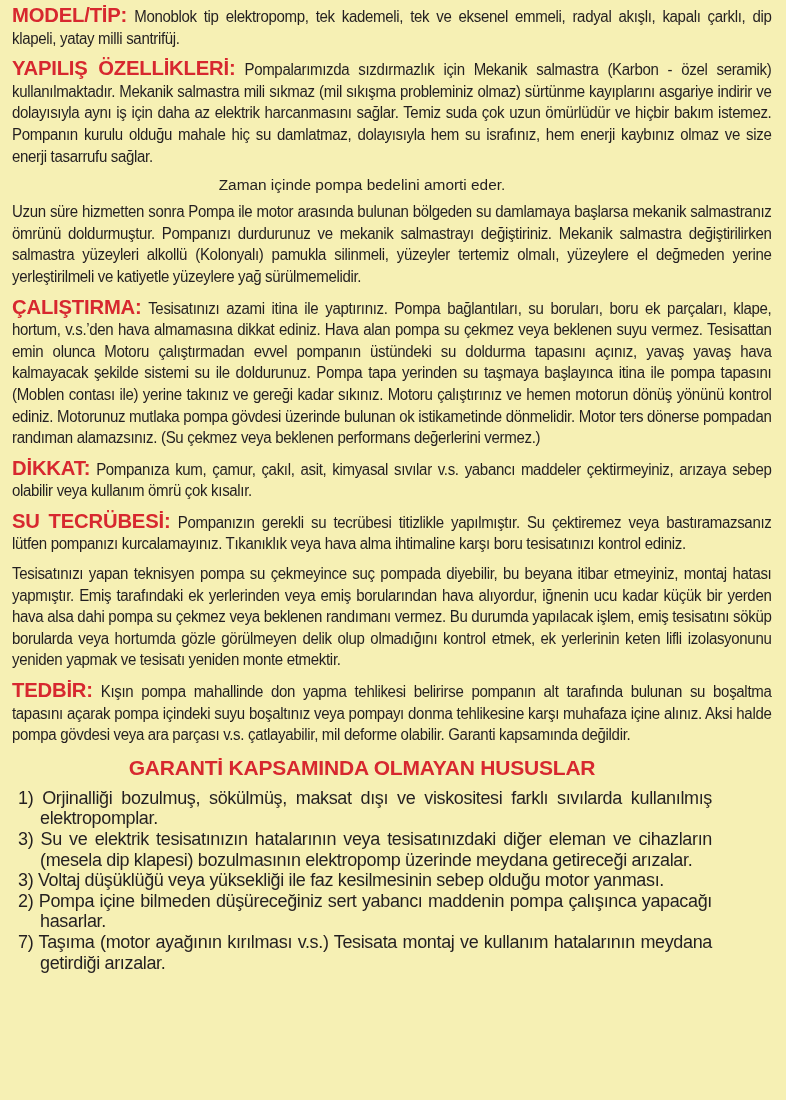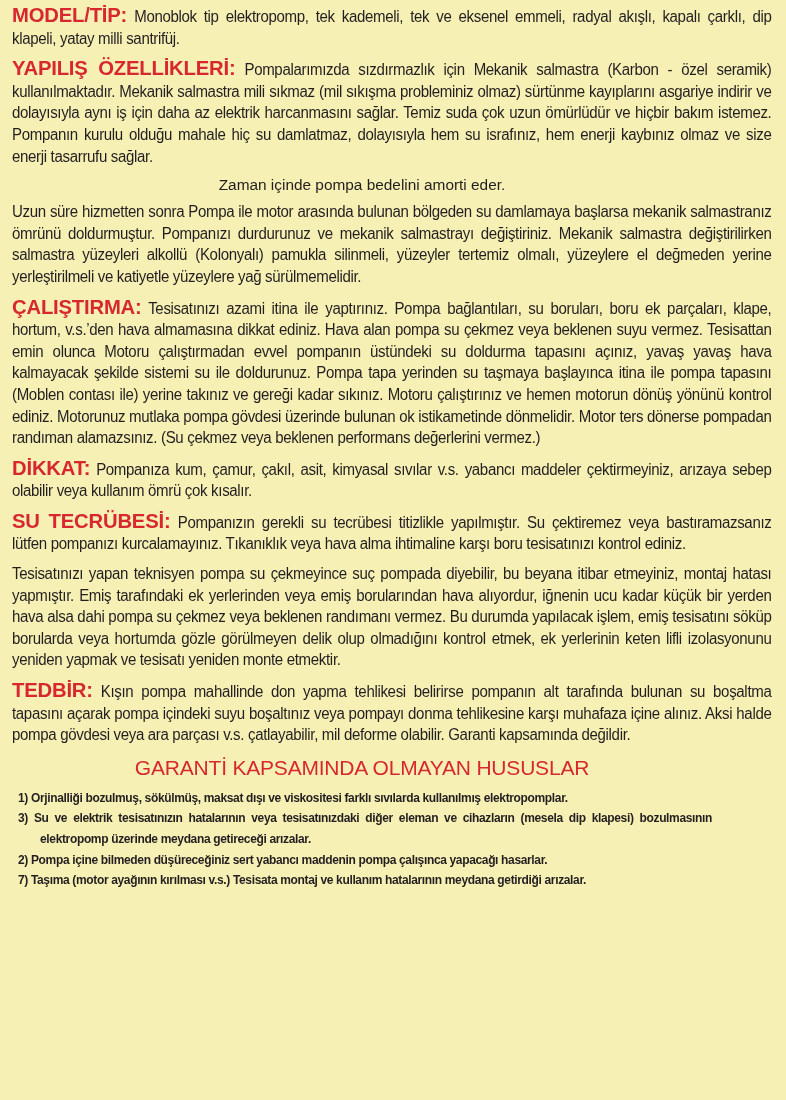--- a/index.html
+++ b/index.html
@@ -33,35 +33,34 @@
   .center-bold {
     text-align: center;
     font-weight: normal;
     font-size: 15.4px;
     line-height: 20px;
     margin: 4px 0 6px 0;
   }
   .section-title {
     text-align: center;
     color: #d7282f;
-    font-weight: normal;
+    font-weight: bold;
     font-size: 21px;
     line-height: 28px;
     margin: 6px 0 6px 0;
     letter-spacing: -0.2px;
   }
   .list { margin: 0; padding: 0; list-style: none; }
   .list li {
-    font-size: 12px;
+    font-size: 18px;
     line-height: 20.6px;
     text-align: justify;
     padding-left: 28px;
     text-indent: -22px;
     letter-spacing: -0.35px;
-    font-weight: bold;
   }
 </style>
 </head>
 <body>
 
 <div class="page">
 
   <p class="para">
     <span class="head">MODEL/TİP:</span><span> Monoblok tip elektropomp, tek kademeli, tek ve eksenel emmeli, radyal akışlı, kapalı çarklı, dip klapeli, yatay milli santrifüj.</span>
   </p>
@@ -90,16 +89,17 @@
 
   <p class="para">
     <span class="head">TEDBİR:</span><span> Kışın pompa mahallinde don yapma tehlikesi belirirse pompanın alt tarafında bulunan su boşaltma tapasını açarak pompa içindeki suyu boşaltınız veya pompayı donma tehlikesine karşı muhafaza içine alınız. Aksi halde pompa gövdesi veya ara parçası v.s. çatlayabilir, mil deforme olabilir. Garanti kapsamında değildir.</span>
   </p>
 
   <div class="section-title">GARANTİ KAPSAMINDA OLMAYAN HUSUSLAR</div>
 
   <ul class="list">
     <li>1) Orjinalliği bozulmuş, sökülmüş, maksat dışı ve viskositesi farklı sıvılarda kullanılmış elektropomplar.</li>
     <li>3) Su ve elektrik tesisatınızın hatalarının veya tesisatınızdaki diğer eleman ve cihazların (mesela dip klapesi) bozulmasının elektropomp üzerinde meydana getireceği arızalar.</li>
+    <li>3) Voltaj düşüklüğü veya yüksekliği ile faz kesilmesinin sebep olduğu motor yanması.</li>
     <li>2) Pompa içine bilmeden düşüreceğiniz sert yabancı maddenin pompa çalışınca yapacağı hasarlar.</li>
     <li>7) Taşıma (motor ayağının kırılması v.s.) Tesisata montaj ve kullanım hatalarının meydana getirdiği arızalar.</li>
   </ul>
 </div>
 
 </body></html>

